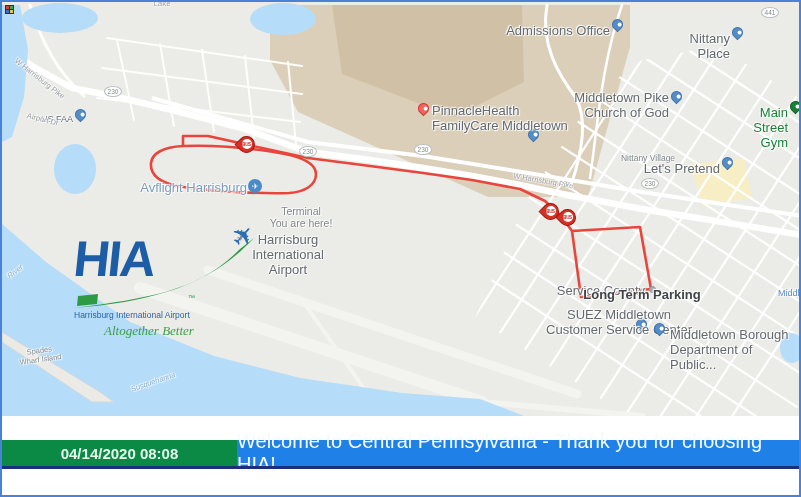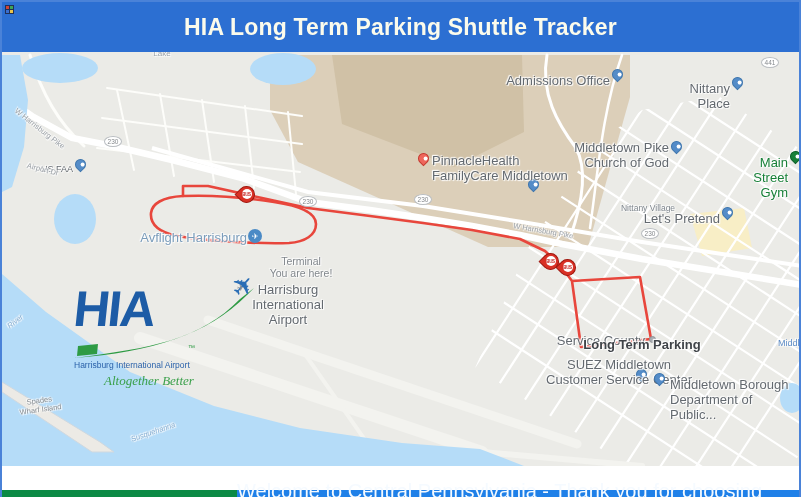--- a/index.html
+++ b/index.html
@@ -65,23 +65,20 @@
 <div class="window">
 
   <svg class="win-icon" viewBox="0 0 9 9">
     <rect width="9" height="9" fill="#223055"></rect>
     <rect x="1" y="1" width="3" height="3" fill="#d04436"></rect>
     <rect x="5" y="1" width="3" height="3" fill="#3da556"></rect>
     <rect x="1" y="5" width="3" height="3" fill="#3a6fd0"></rect>
     <rect x="5" y="5" width="3" height="3" fill="#e8c44a"></rect>
   </svg>
 
-  <div class="header">
-    <h1>HIA Long Term Parking Shuttle Tracker</h1>
-  </div>
 
   <div class="map">
     <svg class="base" width="797" height="414" viewBox="0 0 797 414">
       <defs>
         <clipPath id="clipRight">
             <polygon points="430,414 560,118 640,58 800,28 800,414"></polygon>
           </clipPath>
       </defs>
       <rect class="sv-land" width="797" height="414"></rect>
       <polygon class="sv-campus" points="268,3 628,3 628,45 586,195 486,195 296,110 268,58"></polygon>

